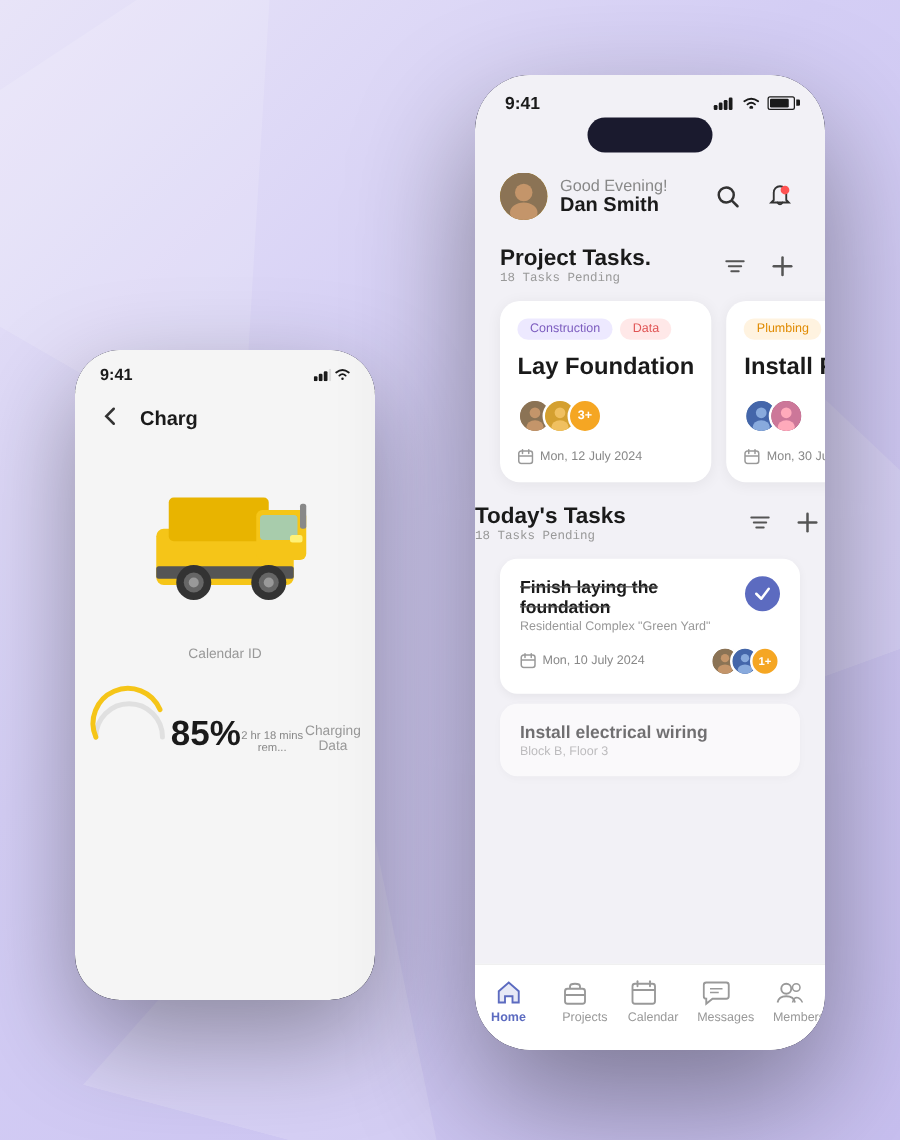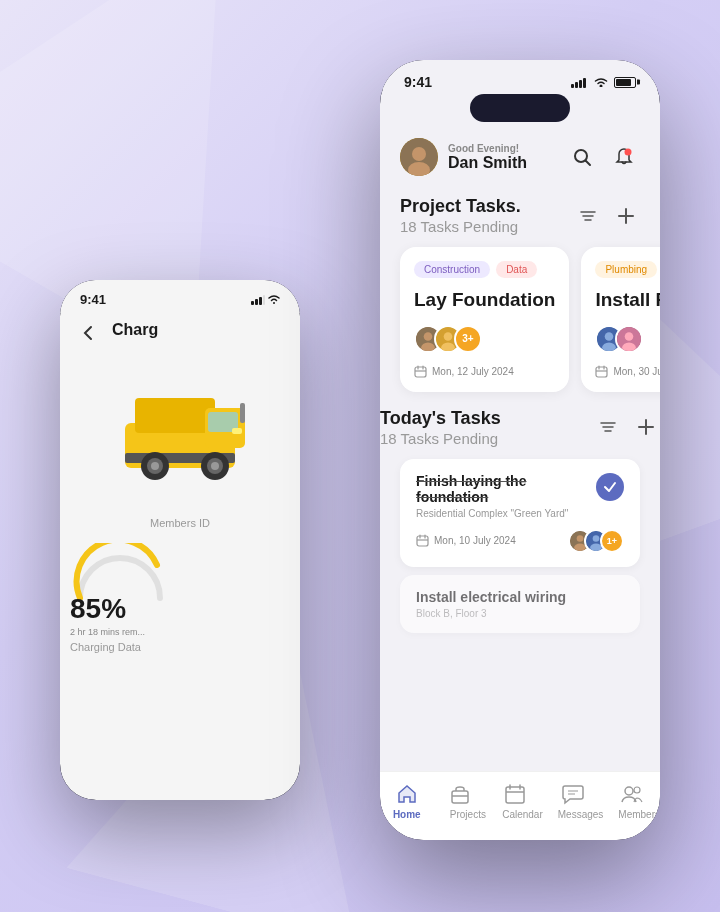--- a/index.html
+++ b/index.html
@@ -69,21 +69,21 @@
     }
 
     .phone-back-time {
       font-size: 13px;
       font-weight: 600;
       color: #1a1a1a;
     }
 
     .phone-back-header {
       display: flex;
-      align-items: flex-start;
+      align-items: flex-end;
       padding: 8px 16px;
     }
 
     .back-arrow {
       width: 24px;
       height: 24px;
       display: flex;
       align-items: center;
       justify-content: center;
       font-size: 18px;
@@ -109,22 +109,22 @@
 
     .vehicle-id-label {
       font-size: 11px;
       color: #999;
       text-align: center;
       padding: 4px 16px;
     }
 
     .gauge-area {
       display: flex;
-      flex-direction: column;
-      align-items: flex-start;
+      flex-direction: row;
+      align-items: flex-end;
       padding: 10px;
       position: relative;
     }
 
     .gauge-number {
       font-size: 28px;
       font-weight: 700;
       color: #1a1a1a;
       text-align: center;
       margin-top: -10px;
@@ -279,23 +279,22 @@
       justify-content: center;
       font-size: 18px;
     }
 
     .greeting-area {
       margin-left: 10px;
       flex: 1;
     }
 
     .greeting-text {
-      font-size: 10px;
+      font-size: 13px;
       color: #888;
-      font-weight: bold;
     }
 
     .user-name {
       font-size: 16px;
       font-weight: 700;
       color: #1a1a1a;
     }
 
     .header-actions {
       display: flex;
@@ -322,23 +321,24 @@
 
     .section-title-area {}
 
     .section-title {
       font-size: 18px;
       font-weight: 700;
       color: #1a1a1a;
     }
 
     .section-subtitle {
-      font-size: 15px;
+      font-size: 10px;
       color: #999;
       margin-top: 1px;
+      font-family: Liberation Mono, monospace;
     }
 
     .section-actions {
       display: flex;
       gap: 10px;
       align-items: center;
     }
 
     .icon-btn {
       width: 28px;
@@ -616,21 +616,21 @@
         <circle cx="130" cy="98" r="14" fill="#333"></circle>
         <circle cx="130" cy="98" r="8" fill="#666"></circle>
         <circle cx="130" cy="98" r="4" fill="#999"></circle>
 
         <rect x="155" y="35" width="5" height="20" rx="2" fill="#888"></rect>
 
         <rect x="147" y="60" width="10" height="6" rx="2" fill="#FFF176"></rect>
       </svg>
     </div>
 
-    <div class="vehicle-id-label">Members ID</div>
+    <div class="vehicle-id-label">Calendar ID</div>
 
     <div class="gauge-area">
       <svg width="100" height="60" viewBox="0 0 100 60">
 
         <path d="M 10 55 A 40 40 0 0 1 90 55" stroke="#e0e0e0" stroke-width="6" fill="none" stroke-linecap="round"></path>
 
         <path d="M 10 55 A 40 40 0 0 1 87 22" stroke="#F5C518" stroke-width="6" fill="none" stroke-linecap="round"></path>
       </svg>
       <div class="gauge-number">85%</div>
       <div class="gauge-sub">2 hr 18 mins rem...</div>

